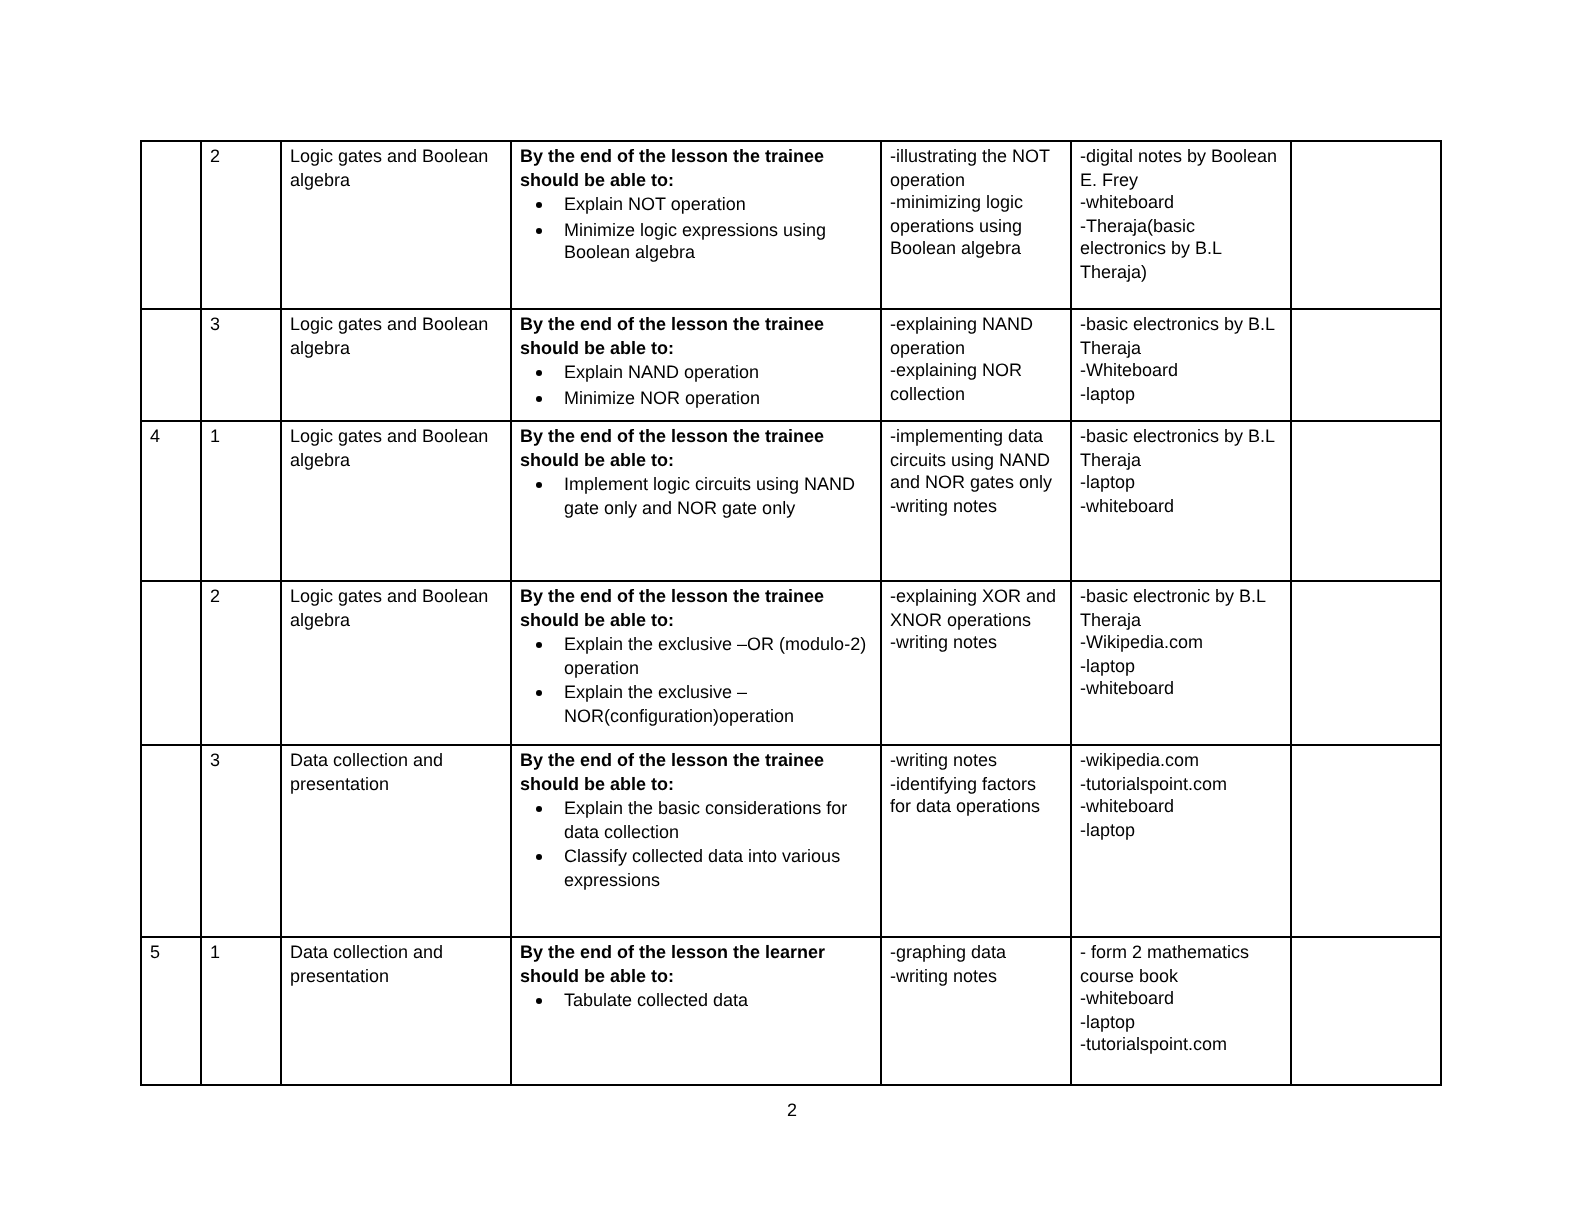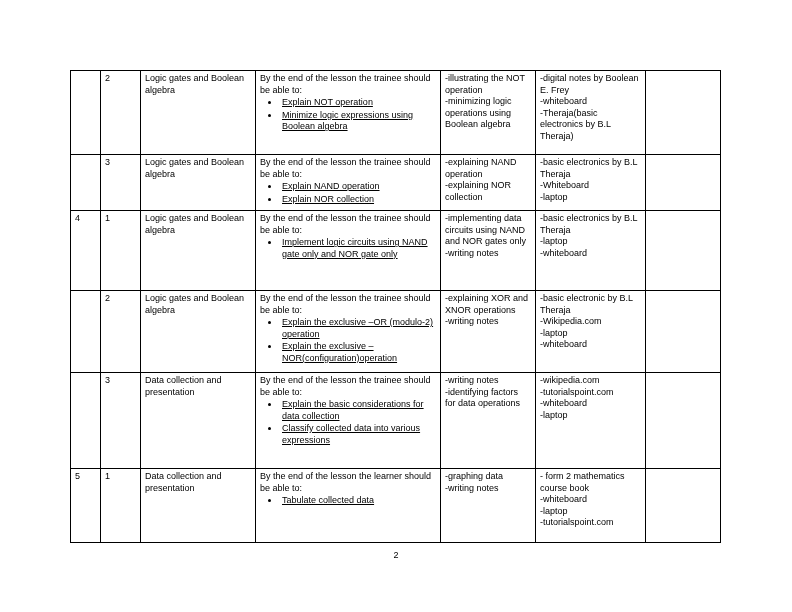--- a/index.html
+++ b/index.html
@@ -35,27 +35,27 @@
     overflow-wrap: break-word;
   }
   
   table.sow-table tr:nth-child(1) { height: 84px; }
   table.sow-table tr:nth-child(2) { height: 56px; }
   table.sow-table tr:nth-child(3) { height: 80px; }
   table.sow-table tr:nth-child(4) { height: 82px; }
   table.sow-table tr:nth-child(5) { height: 96px; }
   table.sow-table tr:nth-child(6) { height: 74px; }
 
-  .objectives-intro { margin: 0 0 1px 0; }
+  .objectives-intro { margin: 0 0 1px 0; font-weight: bold; }
   ul.objectives-list {
     margin: 0;
     padding-left: 20px;
     list-style-type: disc;
   }
-  ul.objectives-list li { margin: 0 0 1px 0; padding-left: 2px; text-decoration: underline; }
+  ul.objectives-list li { margin: 0 0 1px 0; padding-left: 2px; }
   .line { margin: 0; }
   .page-number {
     position: absolute;
     left: 0;
     right: 0;
     top: 550px;
     text-align: center;
     font-size: 9px;
   }
 </style>
@@ -98,21 +98,21 @@
           <td></td>
         </tr>
         <tr>
           <td></td>
           <td>3</td>
           <td>Logic gates and Boolean algebra</td>
           <td>
             <div class="objectives-intro">By the end of the lesson the trainee should be able to:</div>
             <ul class="objectives-list">
               <li>Explain NAND operation</li>
-              <li>Explain NOR collection</li>
+              <li>Minimize NOR operation</li>
             </ul>
           </td>
           <td>
             <div class="line">-explaining NAND operation</div>
             <div class="line">-explaining NOR collection</div>
           </td>
           <td>
             <div class="line">-basic electronics by B.L Theraja</div>
             <div class="line">-Whiteboard</div>
             <div class="line">-laptop</div>

